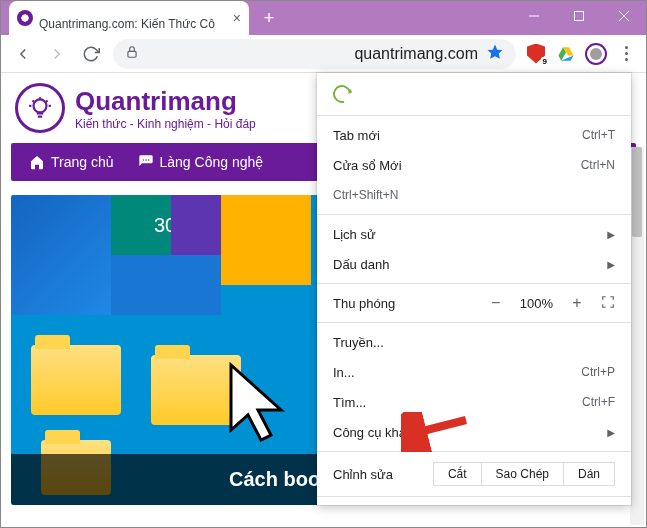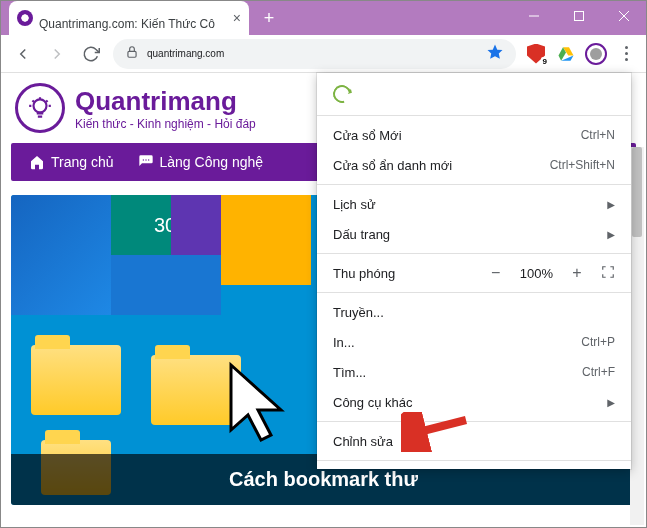--- a/index.html
+++ b/index.html
@@ -13,21 +13,21 @@
 .newtab { width: 28px; height: 28px; display: flex; align-items: center; justify-content: center; color: #fff; font-size: 18px; margin-left: 6px; margin-bottom: 3px; }
 .win-controls { position: absolute; right: 0; top: 0; display: flex; }
 .win-btn { width: 45px; height: 30px; display: flex; align-items: center; justify-content: center; color: #fff; }
 .win-btn svg { width: 10px; height: 10px; }
 
 .toolbar { height: 38px; background: #fff; display: flex; align-items: center; padding: 0 6px; gap: 2px; border-bottom: 1px solid #e0e0e0; }
 .tb-btn { width: 32px; height: 32px; display: flex; align-items: center; justify-content: center; border-radius: 50%; color: #5f6368; }
 .tb-btn svg { width: 18px; height: 18px; }
 .addrbar { flex: 1; height: 30px; background: #f1f3f4; border-radius: 15px; display: flex; align-items: center; padding: 0 12px; gap: 8px; margin: 0 4px; }
 .lock { color: #5f6368; }
-.url { font-size: 10px; color: #202124; flex: 1; }
+.url { font-size: 16px; color: #202124; flex: 1; text-align: right; }
 .star { color: #1a73e8; }
 .ext-icon { width: 28px; height: 28px; display: flex; align-items: center; justify-content: center; position: relative; }
 .shield { width: 18px; height: 20px; background: #d93025; clip-path: polygon(50% 0, 100% 15%, 100% 60%, 50% 100%, 0 60%, 0 15%); position: relative; }
 .shield-badge { position: absolute; bottom: 1px; right: 1px; background: #fff; color: #000; font-size: 8px; font-weight: bold; border-radius: 2px; padding: 0 2px; line-height: 10px; }
 .drive-icon svg { width: 18px; height: 18px; }
 .avatar { width: 22px; height: 22px; border-radius: 50%; border: 2px solid #6a1b9a; display: flex; align-items: center; justify-content: center; }
 .avatar-inner { width: 12px; height: 12px; border-radius: 50%; background: #9e9e9e; }
 .menu-dots { display: flex; flex-direction: column; gap: 3px; }
 .menu-dots span { width: 3px; height: 3px; border-radius: 50%; background: #5f6368; }
 
@@ -215,34 +215,37 @@
     <div class="scroll-thumb"></div>
   </div>
 </div>
 
 <div class="context-menu">
   <div class="cm-logo">
       <div class="cm-logo-sw"></div>
     </div>
   <div class="cm-sep"></div>
   <div class="cm-row">
+      <span class="cm-label">Tab mới</span>
+      <span class="cm-shortcut">Ctrl+T</span>
+    </div>
+  <div class="cm-row">
       <span class="cm-label">Cửa sổ Mới</span>
       <span class="cm-shortcut">Ctrl+N</span>
     </div>
   <div class="cm-row">
-      <span class="cm-label">Cửa sổ ẩn danh mới</span>
       <span class="cm-shortcut">Ctrl+Shift+N</span>
     </div>
   <div class="cm-sep"></div>
   <div class="cm-row">
       <span class="cm-label">Lịch sử</span>
       <span class="cm-arrow">▶</span>
     </div>
   <div class="cm-row">
-      <span class="cm-label">Dấu trang</span>
+      <span class="cm-label">Dấu danh</span>
       <span class="cm-arrow">▶</span>
     </div>
   <div class="cm-sep"></div>
   <div class="cm-row">
     <span class="cm-label">Thu phóng</span>
     <div class="cm-zoom">
       <span class="cm-zbtn">−</span>
       <span>100%</span>
       <span class="cm-zbtn">+</span>
       <span class="cm-full"><svg viewBox="0 0 24 24" fill="none" stroke="currentColor" stroke-width="2">
@@ -262,20 +265,25 @@
       <span class="cm-label">Tìm...</span>
       <span class="cm-shortcut">Ctrl+F</span>
     </div>
   <div class="cm-row">
       <span class="cm-label">Công cụ khác</span>
       <span class="cm-arrow">▶</span>
     </div>
   <div class="cm-sep"></div>
   <div class="cm-row">
     <span class="cm-label">Chỉnh sửa</span>
+    <div class="cm-edit-group">
+      <span class="cm-ebtn">Cắt</span>
+      <span class="cm-ebtn">Sao Chép</span>
+      <span class="cm-ebtn">Dán</span>
+    </div>
   </div>
   <div class="cm-sep"></div>
 
 </div>
 
 <svg class="red-arrow" width="70" height="40">
   <defs>
       <marker id="ah" markerWidth="8" markerHeight="8" refX="2" refY="4" orient="auto">
         <polygon points="0 0, 8 4, 0 8" fill="#d93025"></polygon>
       </marker>

